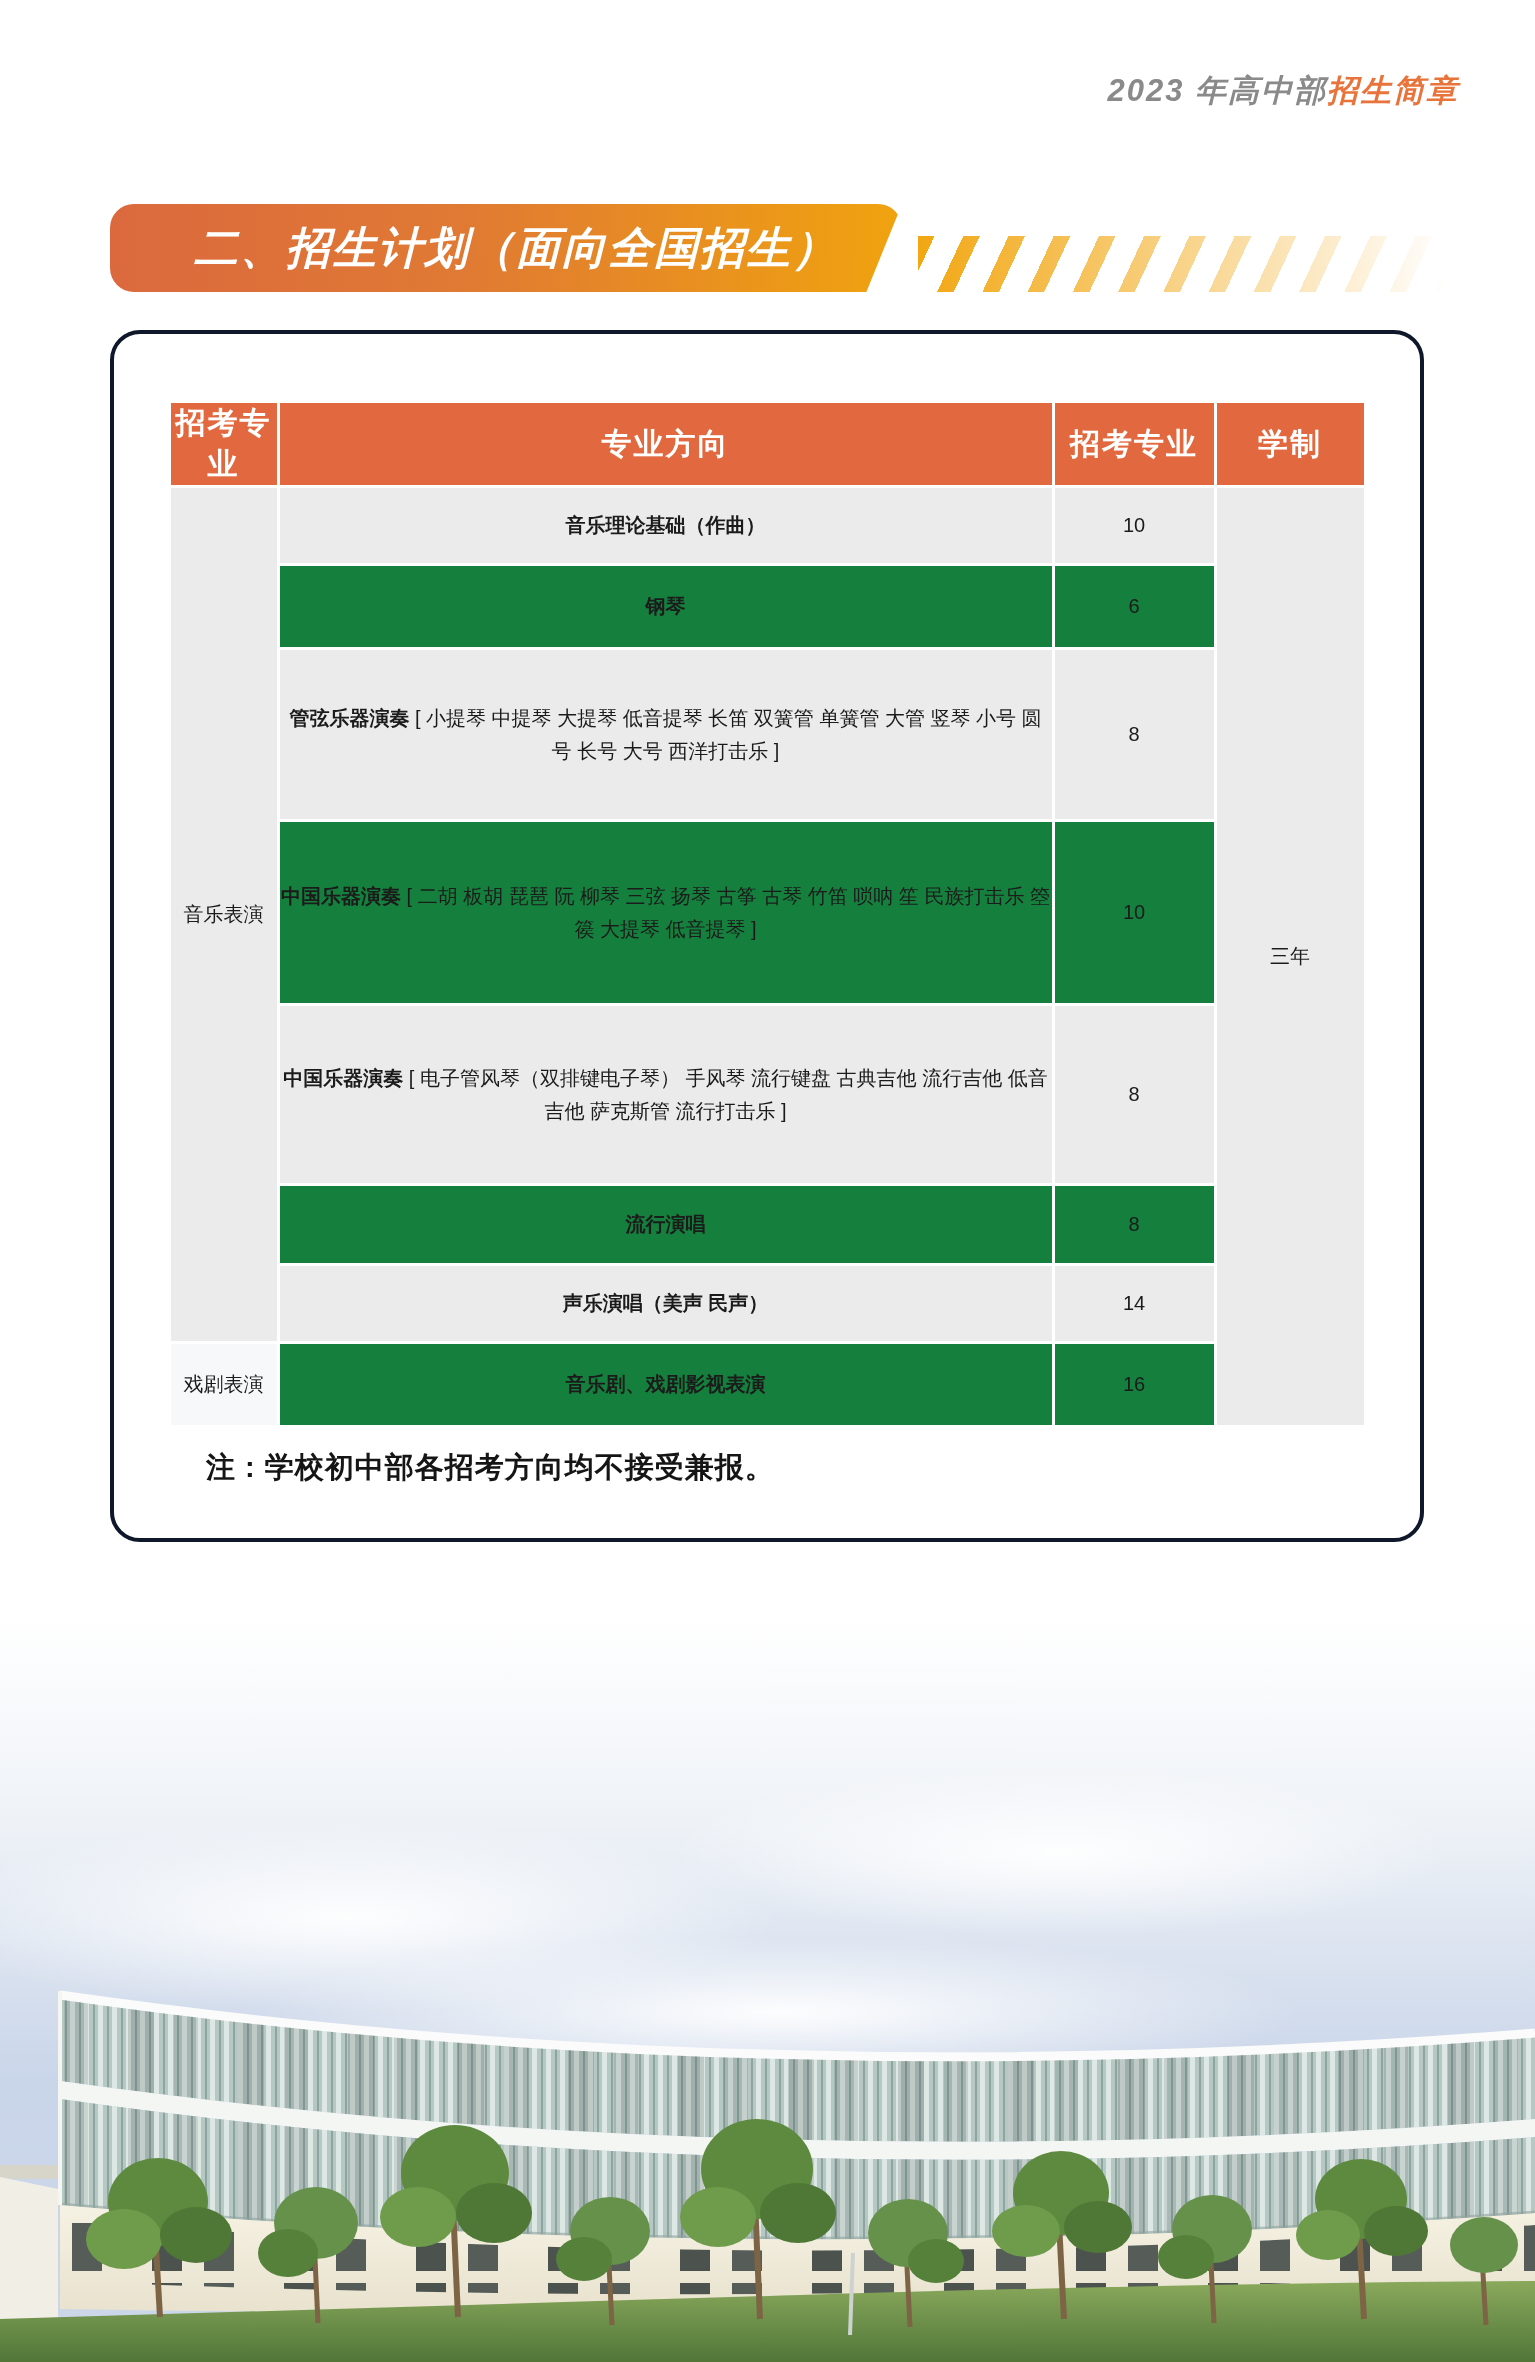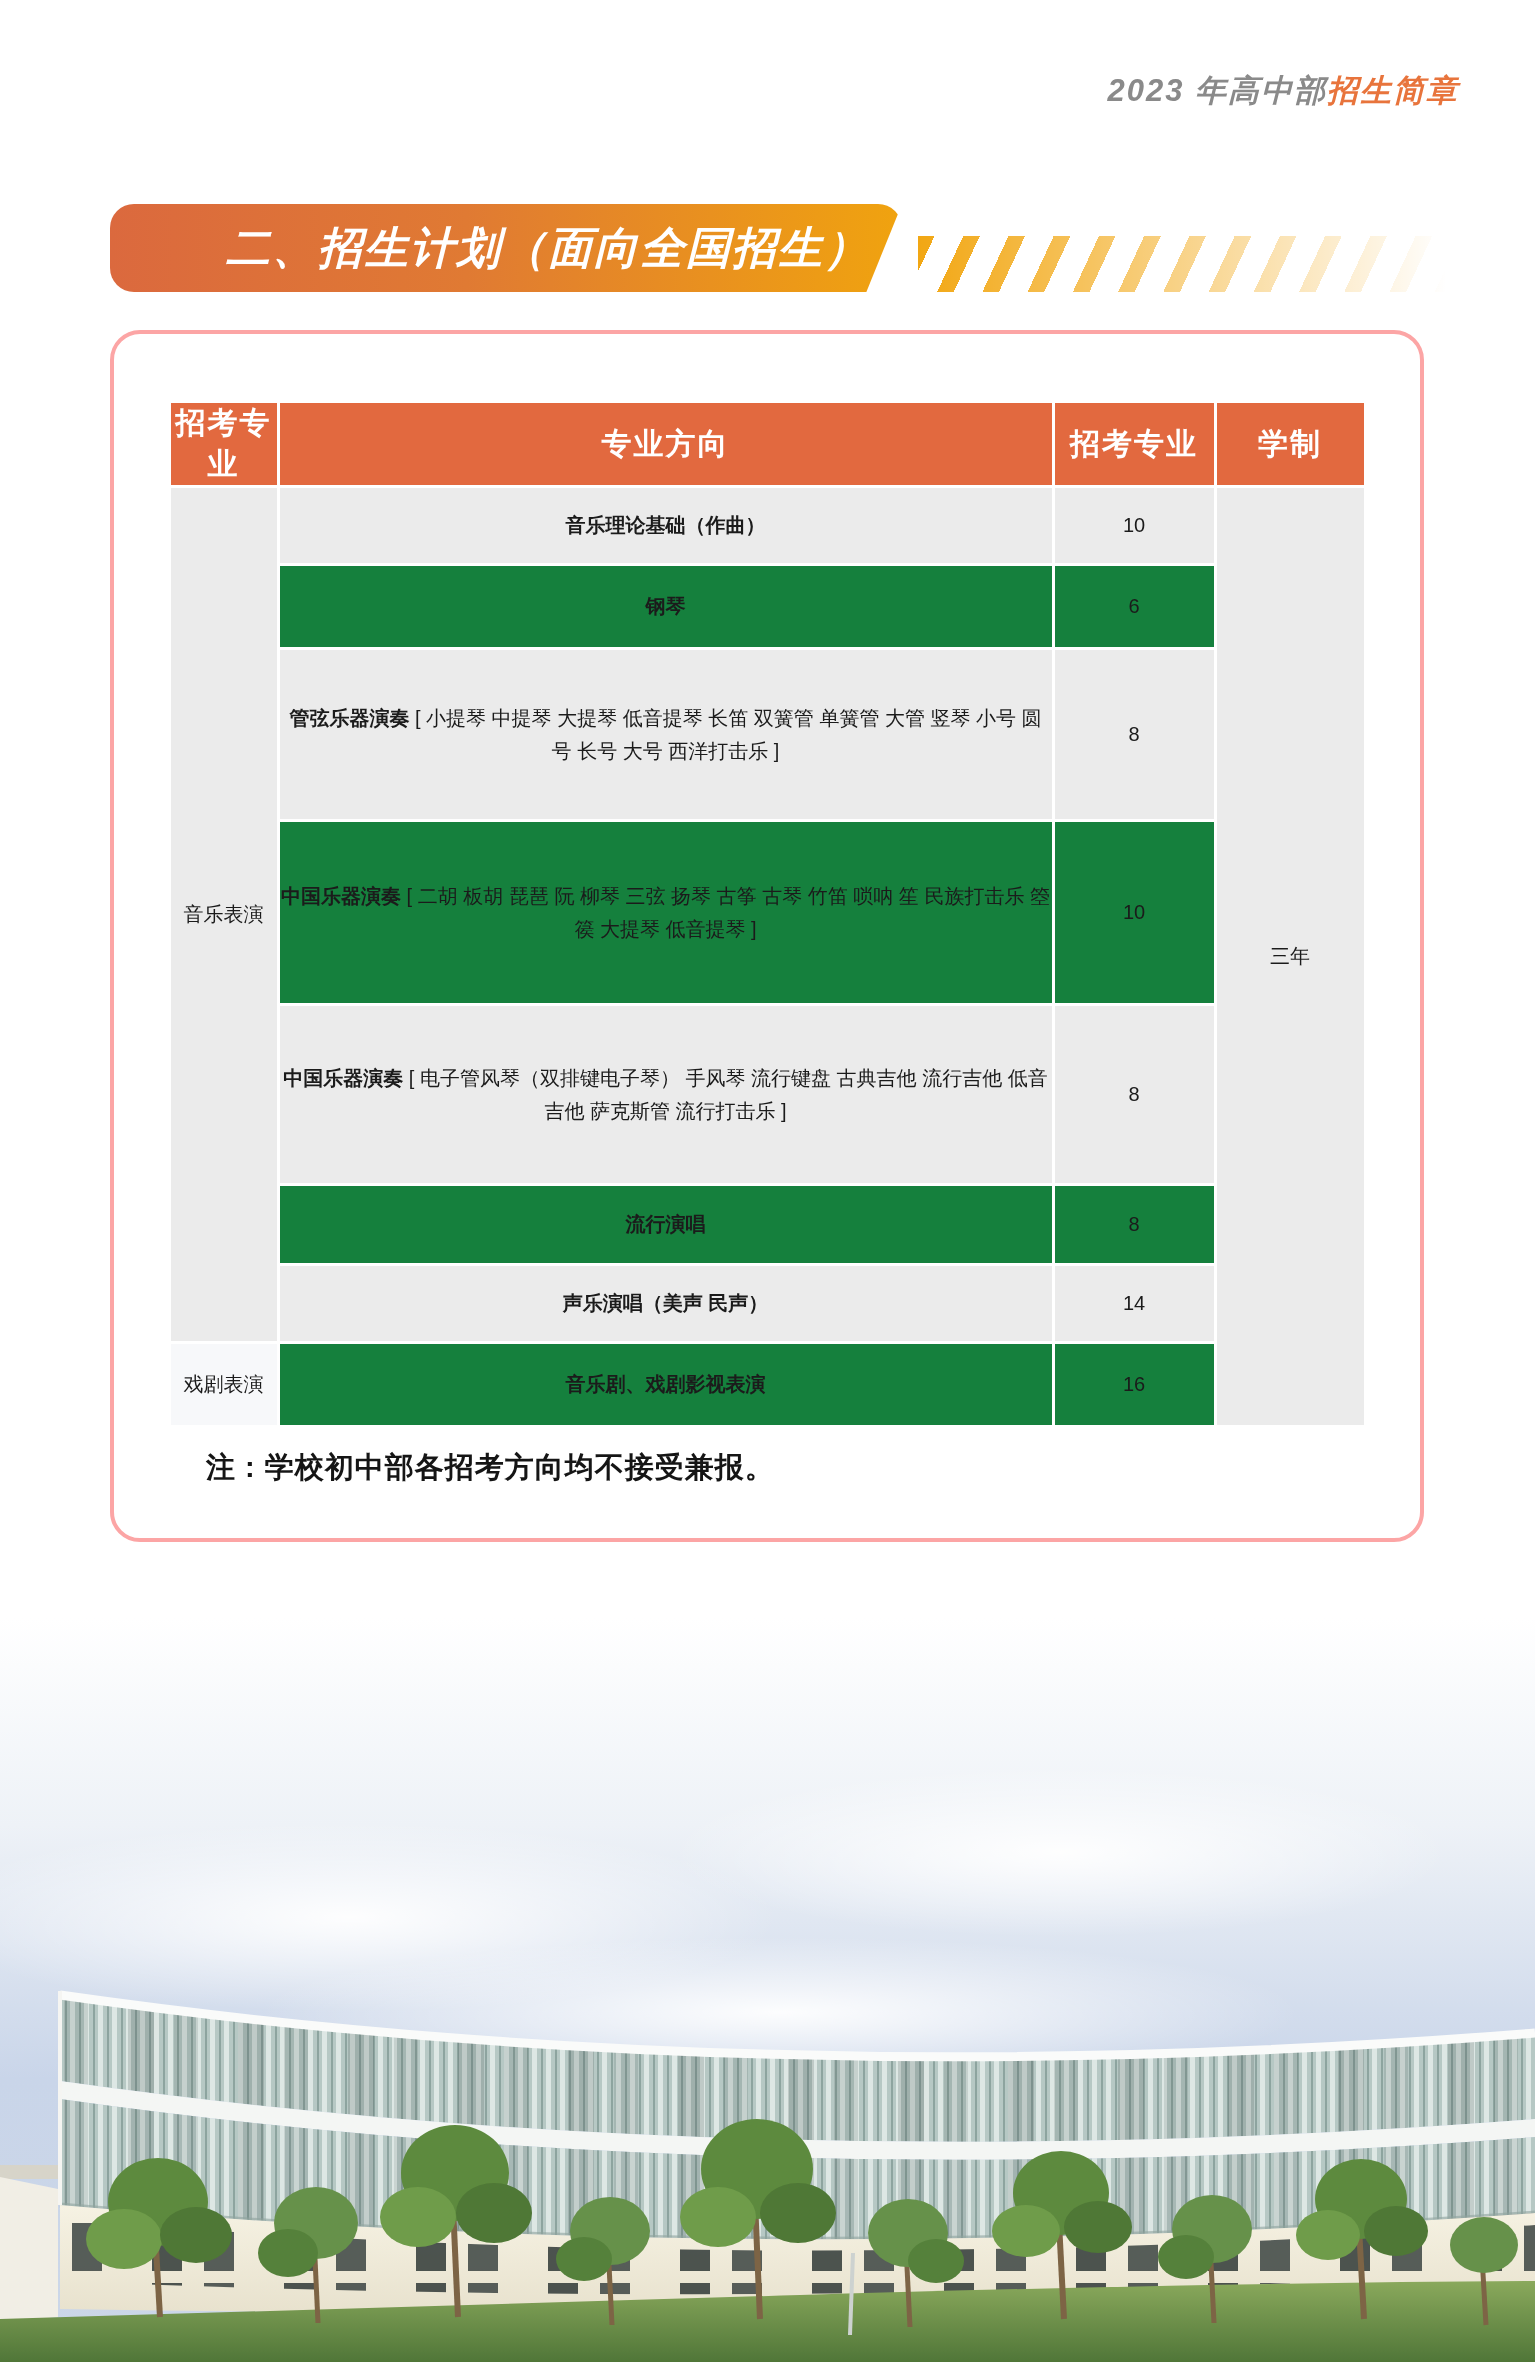--- a/index.html
+++ b/index.html
@@ -12,29 +12,29 @@
   .runhead .gray{color:#8a8a8a;}
   .runhead .orange{color:#e8743c;}
 
   
   .banner{position:absolute;left:110px;top:204px;width:792px;height:88px;
           background:linear-gradient(90deg,#db693e 0%,#e07a33 45%,#f0a30f 100%);
           border-radius:24px;
           clip-path:polygon(0 0,100% 0,95.5% 100%,0 100%);}
   .banner .txt{display:block;padding-left:84px;line-height:88px;color:#ffffff;
                font-size:44px;font-weight:800;font-style:italic;letter-spacing:2px;
-               white-space:nowrap;margin-left:32px;}
+               white-space:nowrap;}
   .stripes{position:absolute;left:918px;top:236px;width:528px;height:56px;
            background:repeating-linear-gradient(115deg,#f2a713 0 15px,rgba(242,167,19,0) 15px 41px);}
   .stripes:after{content:"";position:absolute;inset:0;
            background:linear-gradient(to right,rgba(255,255,255,0) 0%,rgba(255,255,255,.55) 55%,#ffffff 100%);}
 
   
   .card{position:absolute;left:110px;top:330px;width:1314px;height:1212px;box-sizing:border-box;
-        background:#ffffff;border:4px solid #fca5a5;border-radius:30px;}
+        background:#ffffff;border:4px solid #0f172a;border-radius:30px;}
   table.plan{border-collapse:collapse;table-layout:fixed;width:1196px;margin:66px auto 0 auto;}
   table.plan col.c-major{width:109px;}
   table.plan col.c-dir{width:775px;}
   table.plan col.c-plan{width:162px;}
   table.plan col.c-dur{width:150px;}
   table.plan th,table.plan td{border:3px solid #ffffff;vertical-align:middle;
         color:#1b1b1b;font-size:20px;text-align:center;padding:0;}
   table.plan th{background:#e2693f;color:#ffffff;font-weight:800;font-size:30px;height:58px;
         letter-spacing:2px;}
   .bg-a{background:#ebebeb;}

